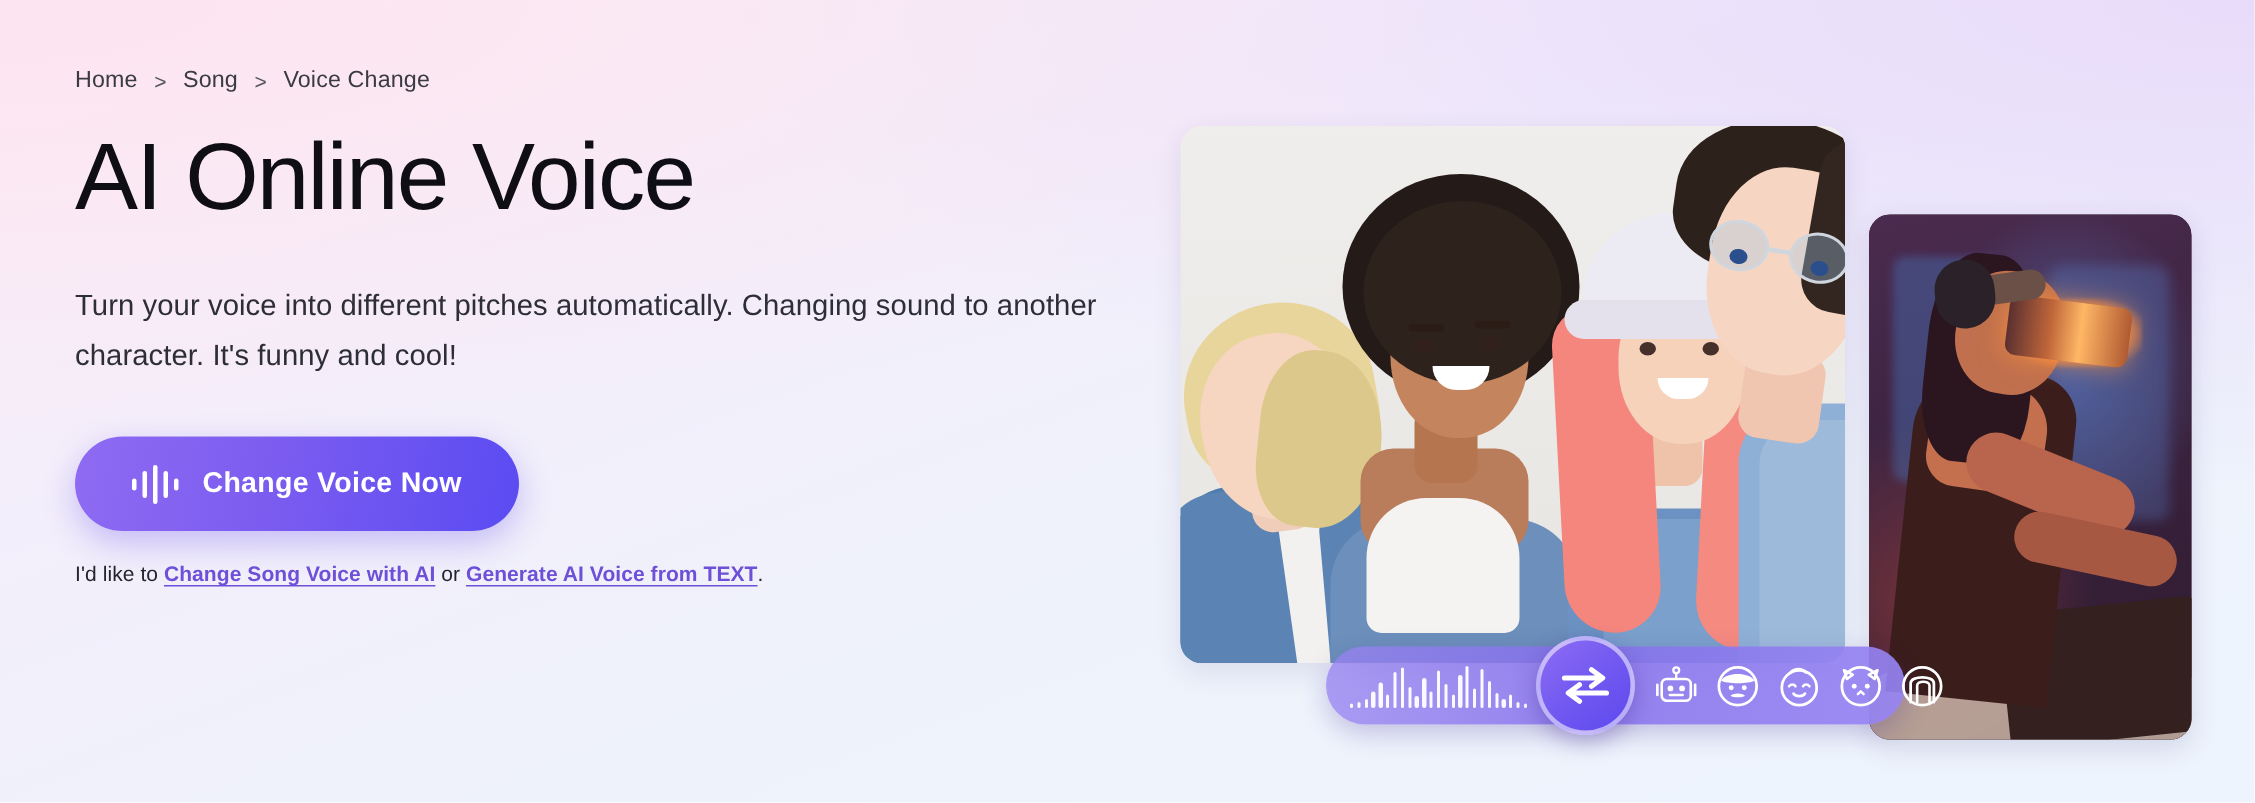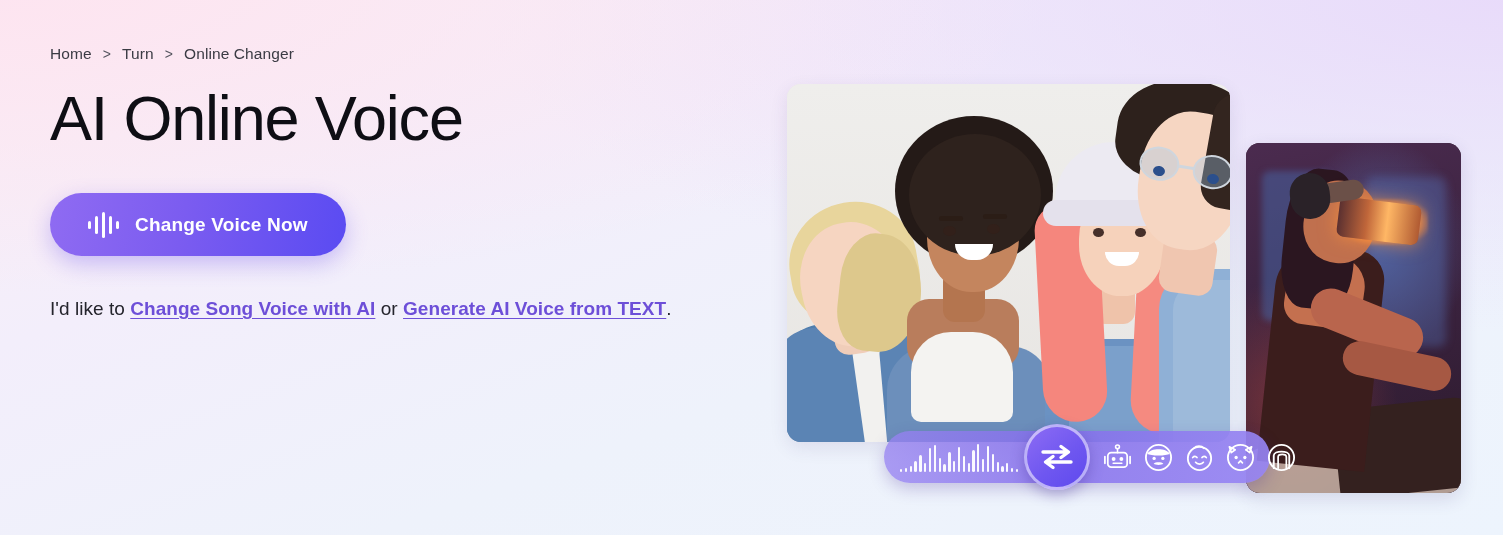--- a/index.html
+++ b/index.html
@@ -53,22 +53,22 @@
     cursor:pointer;
   }
   .cta-label {
     font-size:19px; font-weight:700; color:#fff; letter-spacing:.2px;
     white-space:nowrap;
   }
   .wave-btn { display:flex; align-items:center; gap:4px; height:26px; }
   .wave-btn i { display:block; width:3px; background:#fff; border-radius:2px; }
 
   .note {
-    margin-top:42px;
-    font-size:19px; color:#24242c; letter-spacing:.05px;
+    margin-top:20px;
+    font-size:14px; color:#24242c; letter-spacing:.05px;
   }
   .note a {
     color:#6d4fd8; font-weight:700; text-decoration:underline;
     text-underline-offset:3px; cursor:pointer;
   }
 
   
   .media { position:absolute; left:0; top:0; width:1503px; height:535px; pointer-events:none; }
 
   .photo-main {
@@ -177,30 +177,31 @@
 
   .tb-icons { position:absolute; left:218px; top:0; height:52px; display:flex; align-items:center; gap:10px; }
   .tb-icons .ic { width:31px; height:31px; cursor:pointer; }
 </style>
 </head>
 <body>
 
 <nav class="breadcrumb">
   <span class="crumb">Home</span>
   <span class="sep">&gt;</span>
-  <span class="crumb">Turn</span>
+  <span class="crumb">Song</span>
   <span class="sep">&gt;</span>
-  <span class="crumb">Online Changer</span>
+  <span class="crumb">Voice Change</span>
 </nav>
 
 <div class="left">
   <h1 class="headline">
     <span>AI Online Voice</span><br>
   </h1>
 
+  <p class="subtitle">Turn your voice into different pitches automatically. Changing sound to another character. It's funny and cool!</p>
 
   <button class="cta">
     <span class="wave-btn">
       <i style="height:8px"></i>
         <i style="height:18px"></i>
         <i style="height:26px"></i>
         <i style="height:18px"></i>
         <i style="height:8px"></i>
     </span>
     <span class="cta-label">Change Voice Now</span>

